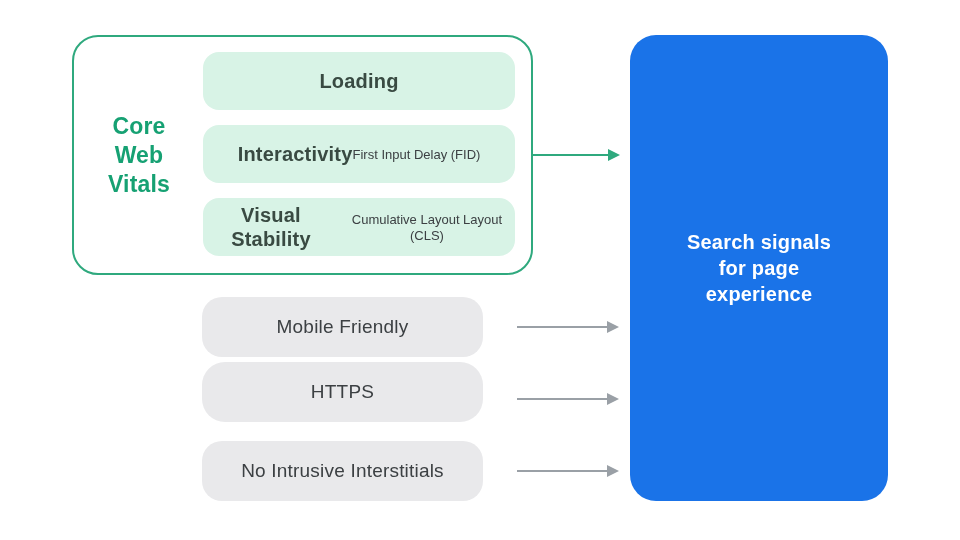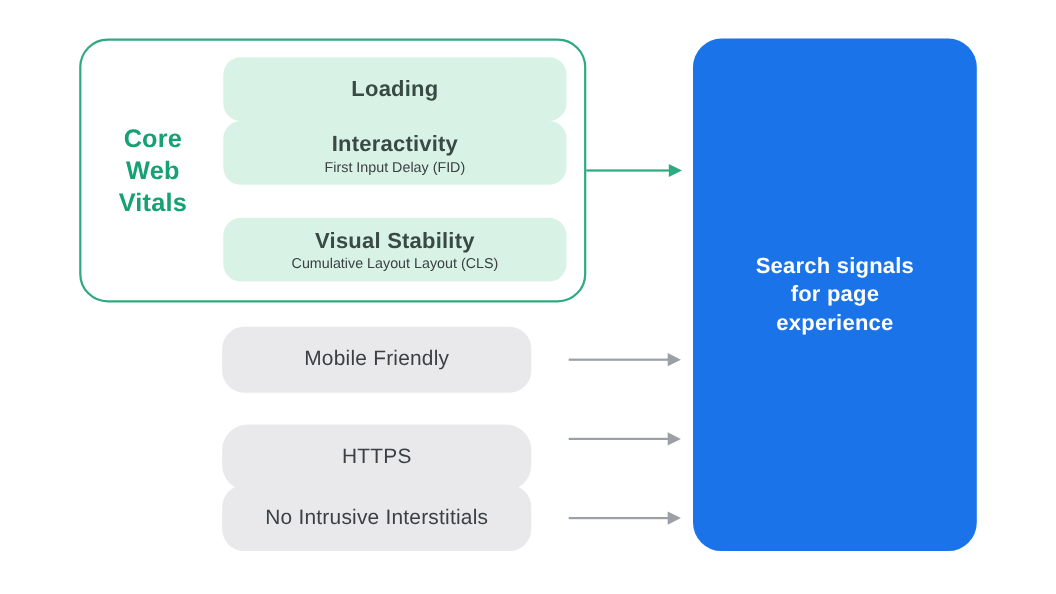--- a/index.html
+++ b/index.html
@@ -34,26 +34,26 @@
     letter-spacing: 0.2px;
   }
   .cwv-label span { display: block; width: 90px; }
 
   .vital-pill {
     position: absolute;
     left: 129px;
     width: 312px; height: 58px;
     background: #d8f3e6;
     border-radius: 16px;
-    display: flex; flex-direction: column;
+    display: flex; flex-direction: row;
     align-items: center; justify-content: center;
     text-align: center;
   }
   .vital-pill.p1 { top: 15px; }
-  .vital-pill.p2 { top: 73px; }
+  .vital-pill.p2 { top: 88px; }
   .vital-pill.p3 { top: 161px; }
   .vital-title {
     color: #394a42;
     font-size: 20px;
     font-weight: 700;
     line-height: 24px;
     letter-spacing: 0.2px;
   }
   .vital-subtitle {
     color: #3c4043;
@@ -68,21 +68,21 @@
     left: 202px;
     width: 281px; height: 60px;
     background: #e9e9eb;
     border-radius: 20px;
     display: flex; align-items: center; justify-content: center;
     color: #3c4043;
     font-size: 19px;
     letter-spacing: 0.2px;
   }
   .gray-pill.g1 { top: 297px; }
-  .gray-pill.g2 { top: 386px; border-radius: 23px; }
+  .gray-pill.g2 { top: 362px; border-radius: 23px; }
   .gray-pill.g3 { top: 441px; }
 
   
   .arrow-shaft {
     position: absolute;
     height: 2px;
   }
   .arrow-head {
     position: absolute;
     width: 0; height: 0;

